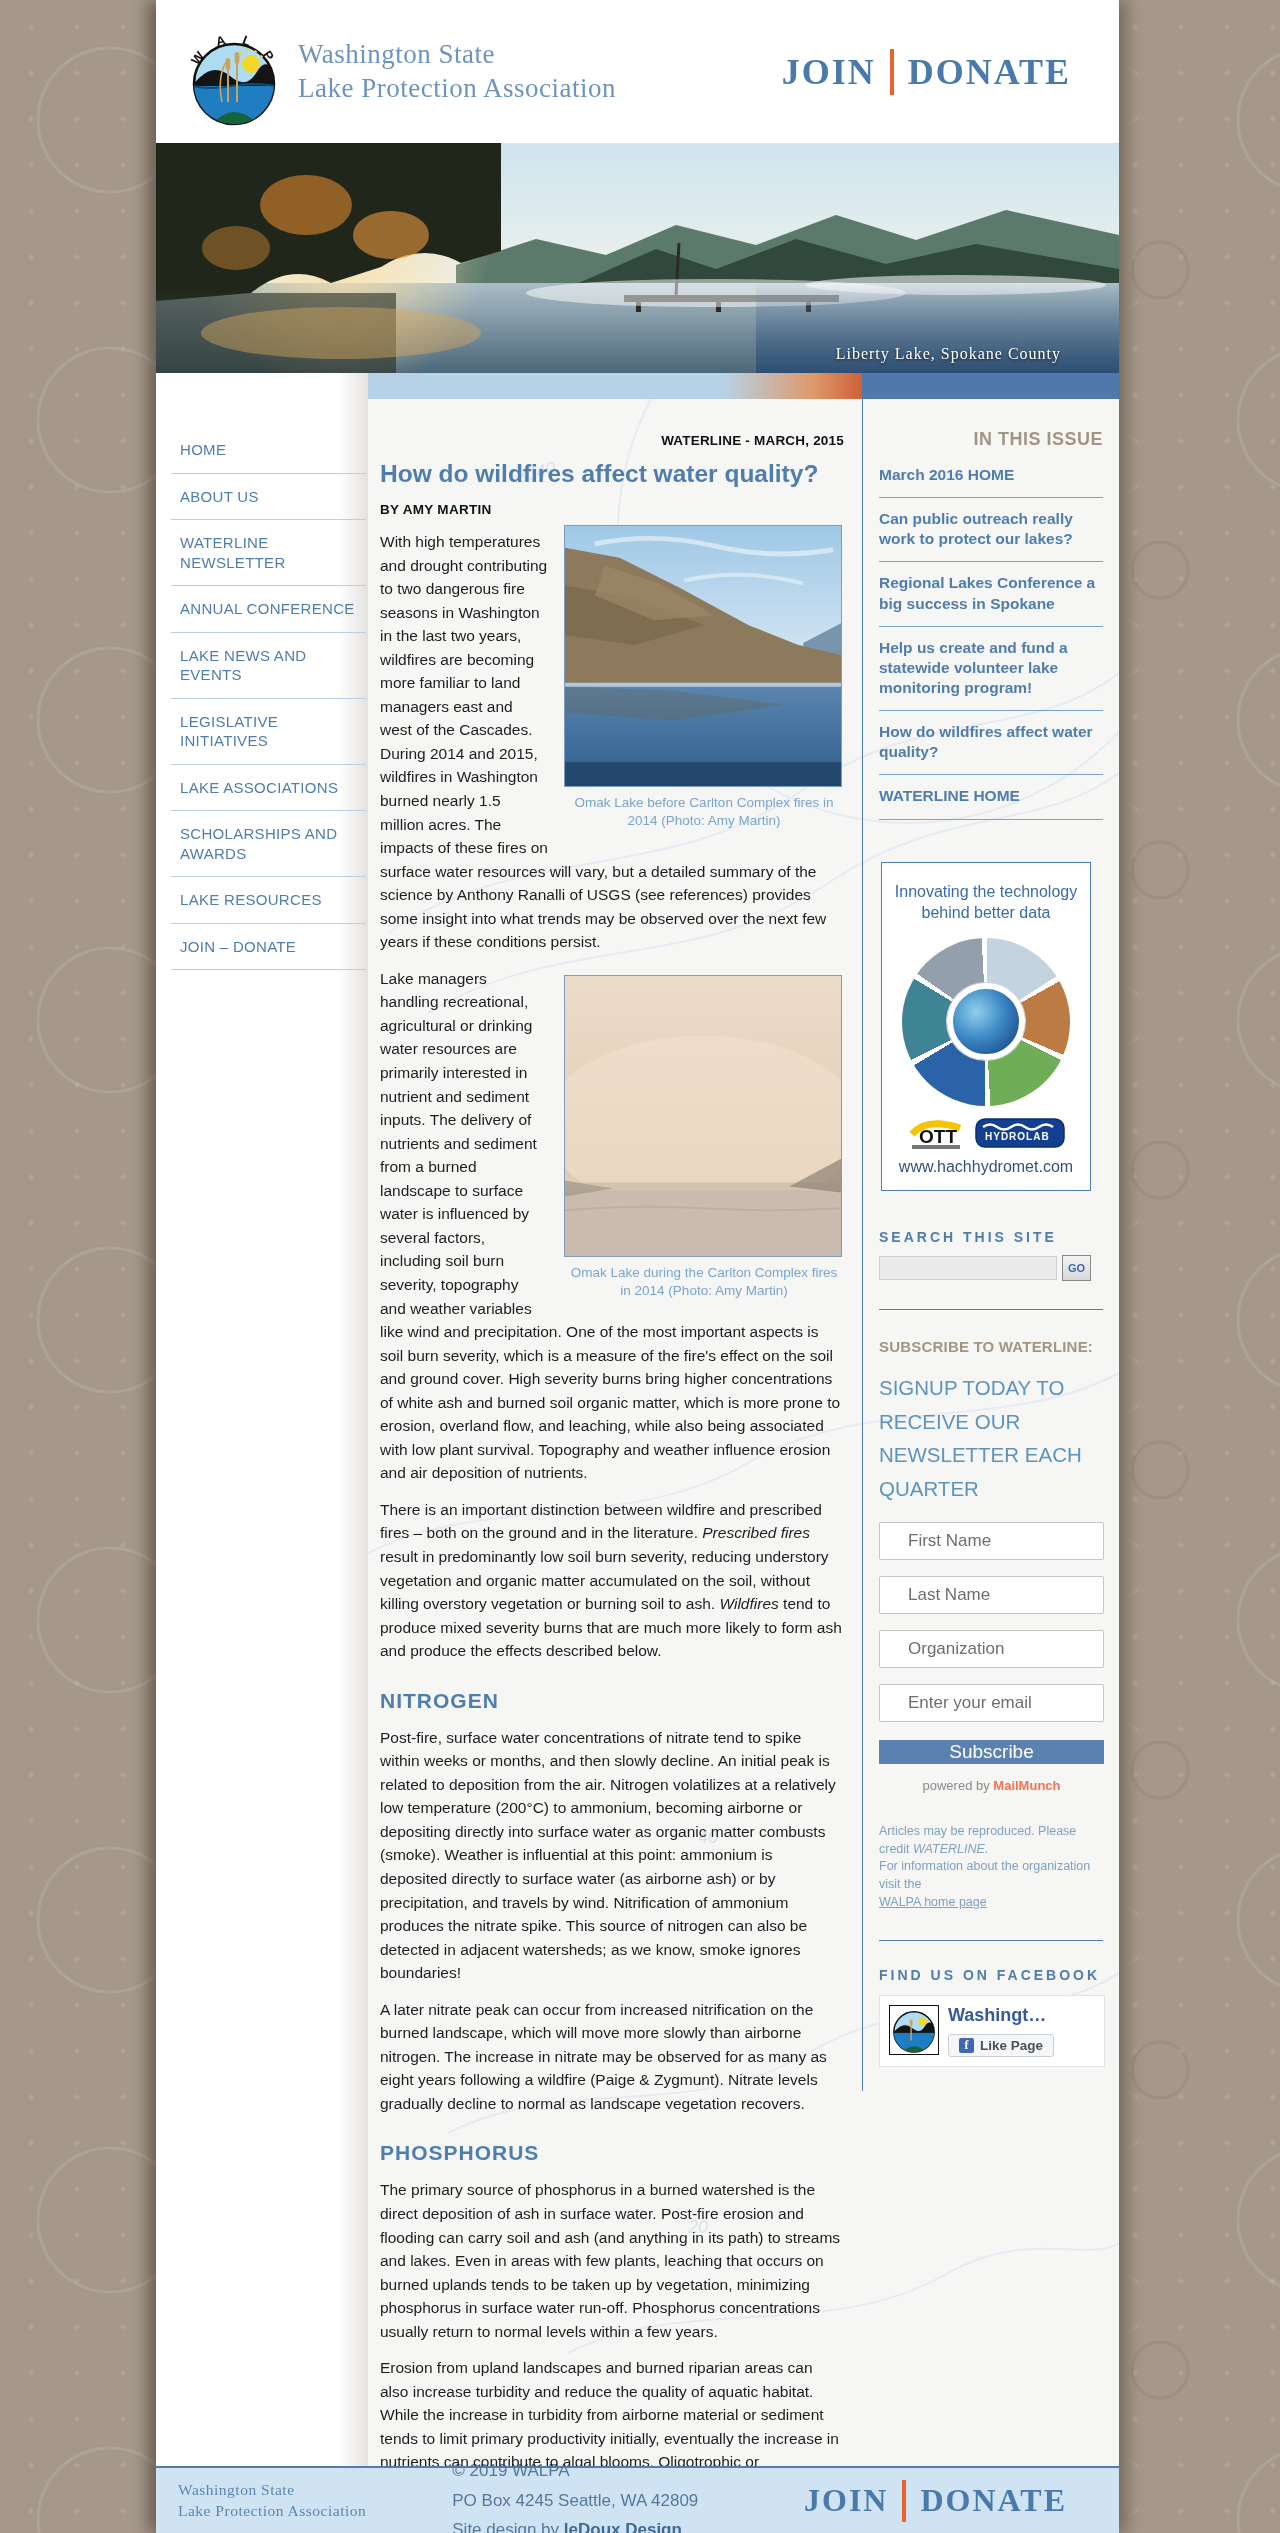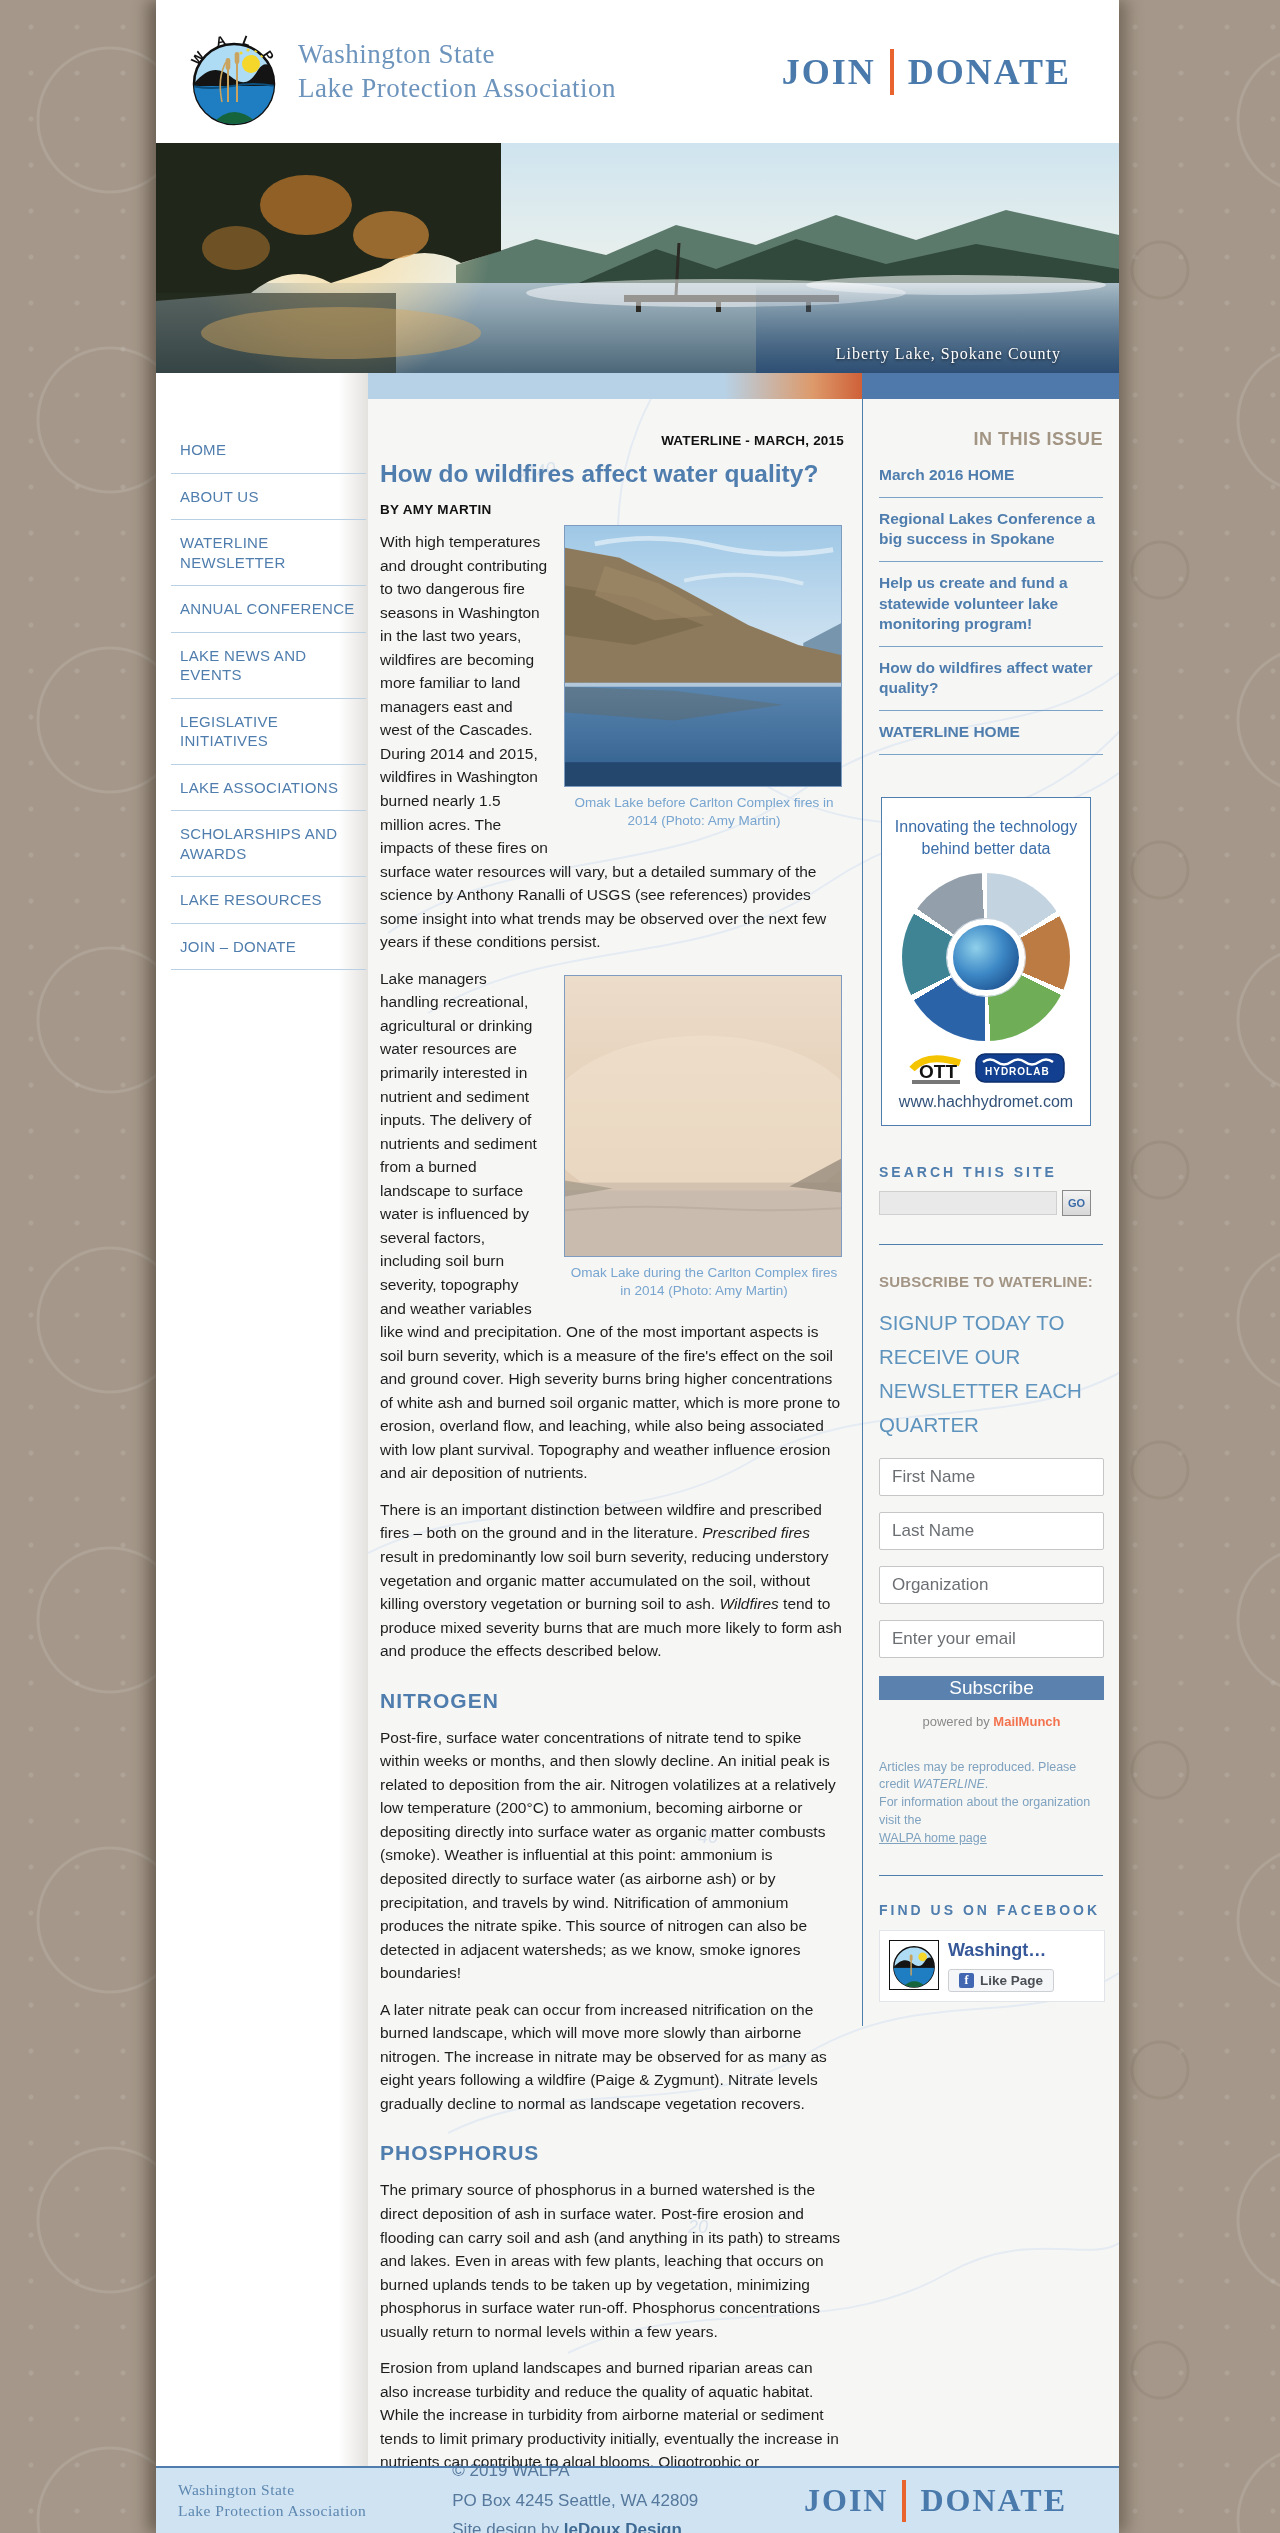--- a/index.html
+++ b/index.html
@@ -81,21 +81,21 @@
   .logos-row { display: flex; justify-content: center; align-items: center; gap: 10px; margin: 4px 0 8px; }
   .ad-url { color: #33527a; font-size: 16px; text-decoration: none; cursor: pointer; }
   .side-h { color: #4f7dad; font-size: 14px; font-weight: bold; letter-spacing: 3px; }
   .search-sec { margin-top: 38px; }
   .search-row { display: flex; align-items: center; margin-top: 10px; }
   .search-input { width: 178px; height: 24px; background: #e9e9e9; border: 1px solid #cfcfcf; }
   .go-btn { margin-left: 5px; width: 29px; height: 26px; border: 1px solid #8a8a8a; background: linear-gradient(#f4f4f4, #d7d7d7); color: #3a6aa8; font-weight: bold; font-size: 11px; cursor: pointer; font-family: "Liberation Sans", sans-serif; }
   .side-hr { border: 0; border-top: 1px solid #4f7dad; margin: 28px 0 0; }
   .subscribe-h { color: #a39584; font-size: 15px; font-weight: bold; margin-top: 28px; letter-spacing: 0.2px; }
   .signup-line { color: #5d93bd; font-size: 20.5px; line-height: 1.65; margin-top: 16px; width: 226px; }
-  .sub-field { display: block; width: 225px; height: 38px; margin-top: 16px; border: 1px solid #c6c6c6; border-radius: 2px; padding-left: 12px; font-size: 17px; color: #444; font-family: "Liberation Sans", sans-serif; background: #fff; }
+  .sub-field { display: block; width: 225px; height: 38px; margin-top: 16px; border: 1px solid #c6c6c6; border-radius: 2px; padding-left: 28px; font-size: 17px; color: #444; font-family: "Liberation Sans", sans-serif; background: #fff; }
   .sub-field::placeholder { color: #6b6f73; }
   .subscribe-btn { display: block; width: 225px; height: 24px; margin-top: 18px; background: #5b82ae; color: #fff; border: 0; font-size: 19px; font-family: "Liberation Sans", sans-serif; cursor: pointer; }
   .powered { text-align: center; width: 225px; margin-top: 14px; font-size: 13px; color: #8a8a8a; }
   .powered b { color: #f4734f; }
   .side-note { margin-top: 30px; color: #7fa2bf; font-size: 12.5px; line-height: 1.42; width: 226px; }
   .side-note + .side-note { margin-top: 14px; }
   .side-note a { color: #7fa2bf; text-decoration: underline; cursor: pointer; }
   .fb-h { margin-top: 26px; }
   .fb-box { margin-top: 12px; width: 226px; background: #fff; border: 1px solid #e1e4e8; padding: 9px; display: flex; gap: 9px; }
   .fb-logo { width: 50px; height: 50px; flex: 0 0 auto; border: 1px solid #111; }
@@ -302,20 +302,21 @@
         <p>Erosion from upland landscapes and burned riparian areas can also increase turbidity and reduce the quality of aquatic habitat. While the increase in turbidity from airborne material or sediment tends to limit primary productivity initially, eventually the increase in nutrients can contribute to algal blooms. Oligotrophic or mesotrophic lakes will be most sensitive to increased nutrient inputs. In some cases, upland erosion can kill fish or drastically alter habitat.</p>
 
       </div>
     </div>
 
     <div class="col-sidebar">
       <div class="bar-sidebar"></div>
       <div class="sidebar-inner">
         <div class="in-this-issue">IN THIS ISSUE</div>
         <a class="issue-link">March 2016 HOME</a>
+        <a class="issue-link">Can public outreach really work to protect our lakes?</a>
         <a class="issue-link">Regional Lakes Conference a big success in Spokane</a>
         <a class="issue-link">Help us create and fund a statewide volunteer lake monitoring program!</a>
         <a class="issue-link">How do wildfires affect water quality?</a>
         <a class="issue-link">WATERLINE HOME</a>
 
         <div class="ad-box">
           <div class="ad-headline">
             <div>Innovating the technology</div>
             <div>behind better data</div>
           </div>

